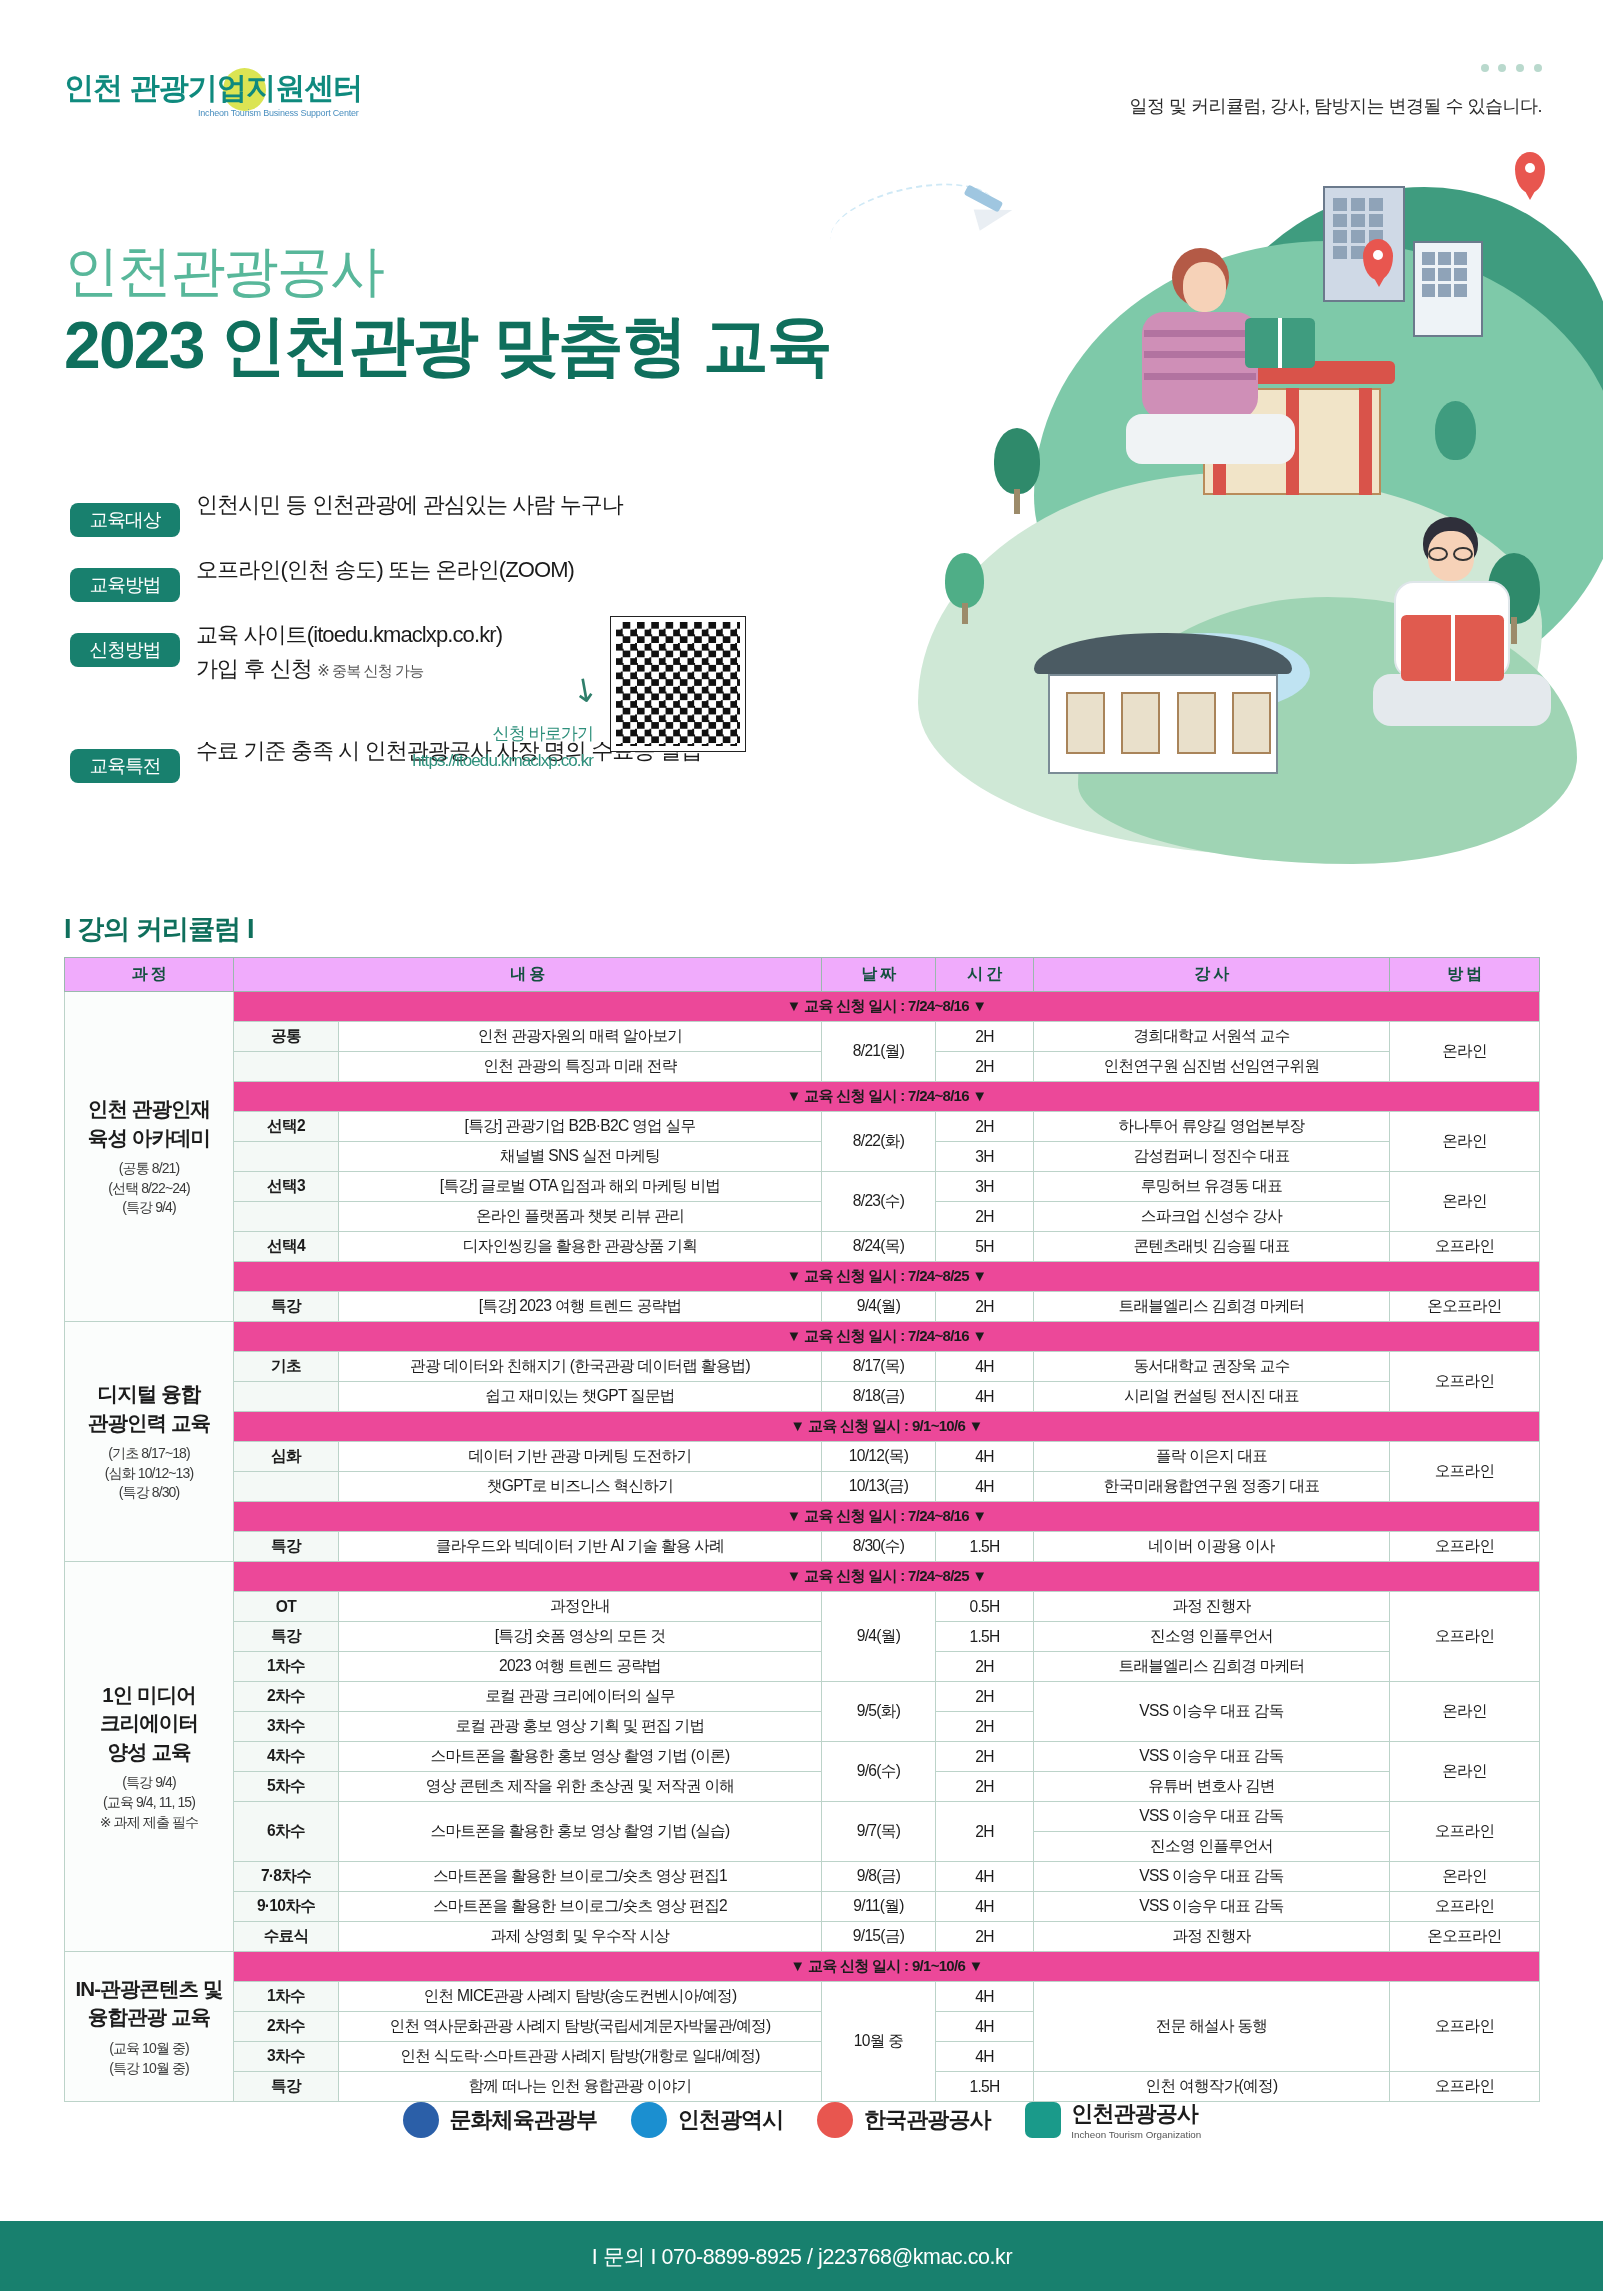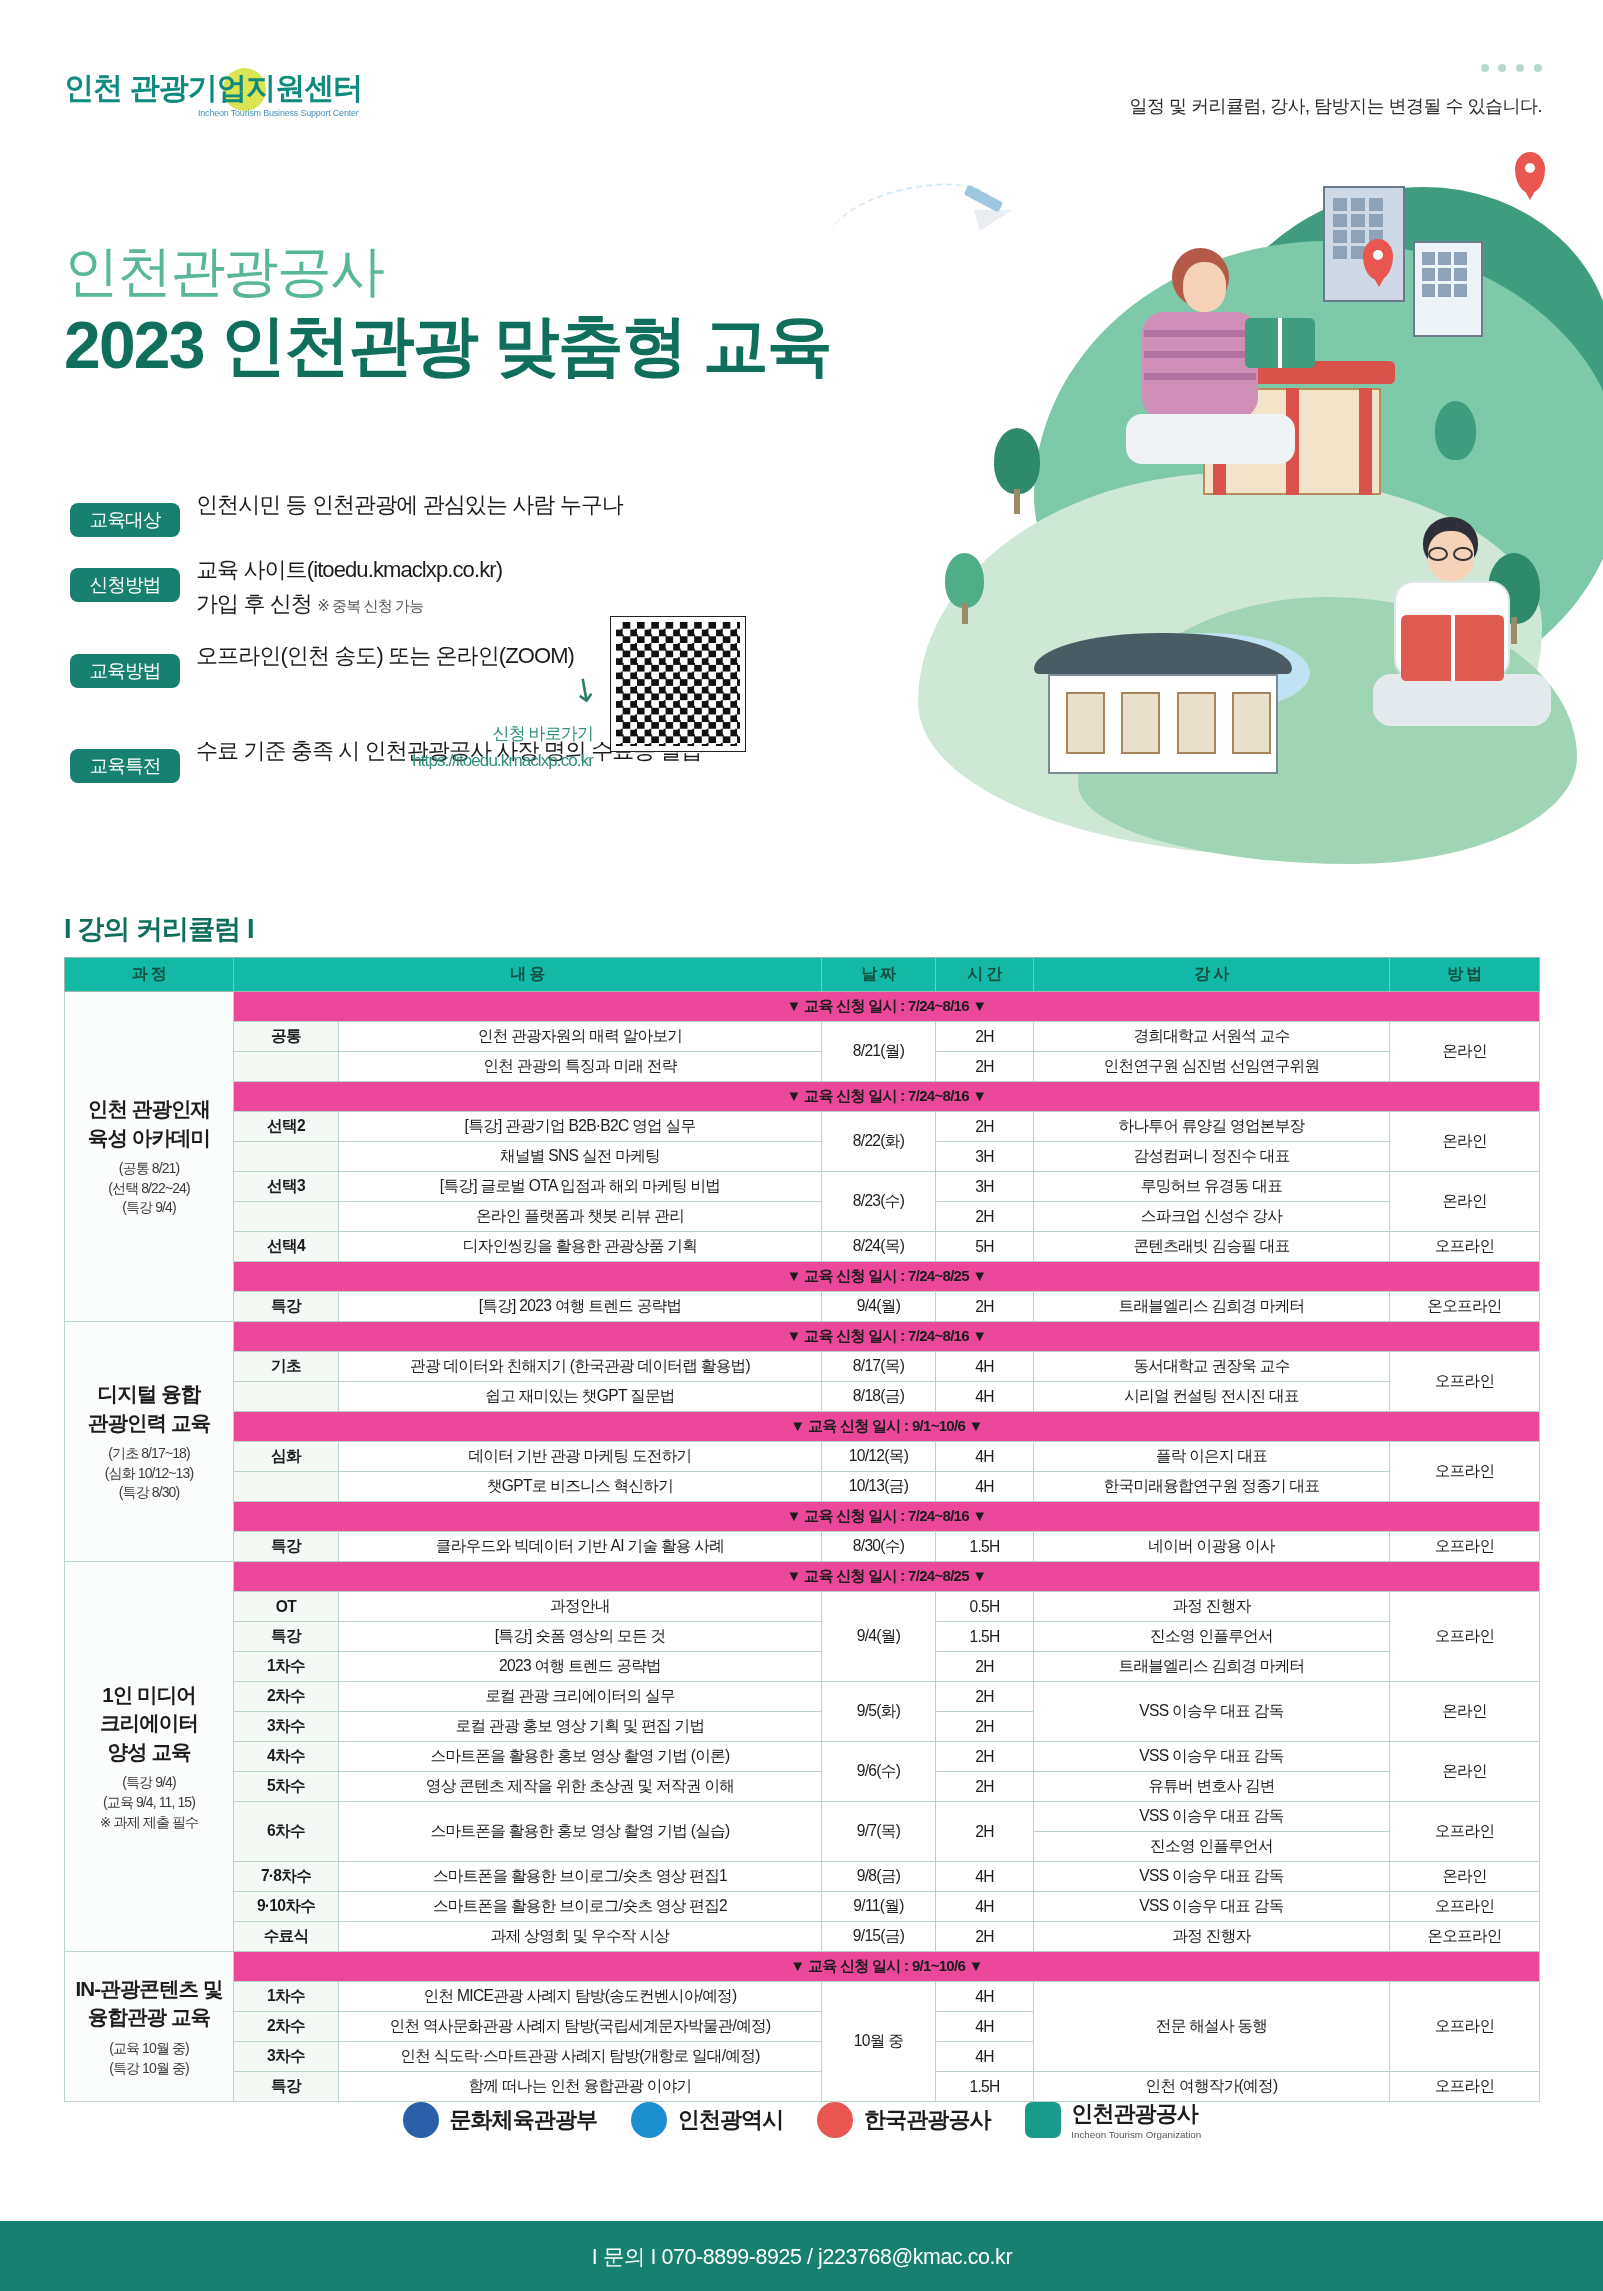--- a/index.html
+++ b/index.html
@@ -155,21 +155,21 @@
   .sec-title {
     position: absolute; left: 64px; top: 911px; font-size: 27px; color: #0f6f5c;
     font-weight: bold; letter-spacing: -0.9px;
   }
 
   table.curr {
     position: absolute; left: 64px; top: 957px; width: 1476px;
     border-collapse: collapse; font-size: 15.6px; letter-spacing: -0.7px;
   }
   table.curr th {
-    background: #14b8a6; border: 0.9px solid #9ab9ad; color: #14503f;
+    background: #f0abfc; border: 0.9px solid #9ab9ad; color: #14503f;
     height: 34px; font-weight: bold; font-size: 16px;
   }
   table.curr td {
     border: 0.9px solid #bcd3c9; height: 30px; padding: 1.8px 7.1px; color: #1c1c1c;
     text-align: center; vertical-align: middle;
   }
   td.notice {
     background: #ec4899; text-align: left; color: #1a6a57; font-weight: bold;
     font-size: 15px; padding-left: 12.5px;
   }
@@ -316,35 +316,35 @@
   <div class="info">
 
     <div class="info-row">
       <div class="tag">교육대상</div>
       <div class="info-text">
         <div>인천시민 등 인천관광에 관심있는 사람 누구나</div>
       </div>
     </div>
 
     <div class="info-row">
+      <div class="tag">교육방법</div>
+      <div class="info-text">오프라인(인천 송도) 또는 온라인(ZOOM)</div>
+    </div>
+
+    <div class="info-row">
       <div class="tag">신청방법</div>
       <div class="info-text">
         <div>교육 사이트(itoedu.kmaclxp.co.kr)</div>
         <div>
           <span>가입 후 신청</span>
           <span class="small">※ 중복 신청 가능</span>
         </div>
       </div>
     </div>
 
-    <div class="info-row">
-      <div class="tag">교육방법</div>
-      <div class="info-text">오프라인(인천 송도) 또는 온라인(ZOOM)</div>
-    </div>
-
     <div class="info-row" style="margin-top:46px;">
       <div class="tag">교육특전</div>
       <div class="info-text">수료 기준 충족 시 인천관광공사 사장 명의 수료증 발급</div>
     </div>
   </div>
 
   <div class="qr-area">
     <div class="qr"></div>
     <div class="qr-arrow">↘</div>
     <div class="qr-cap1">신청 바로가기</div>

